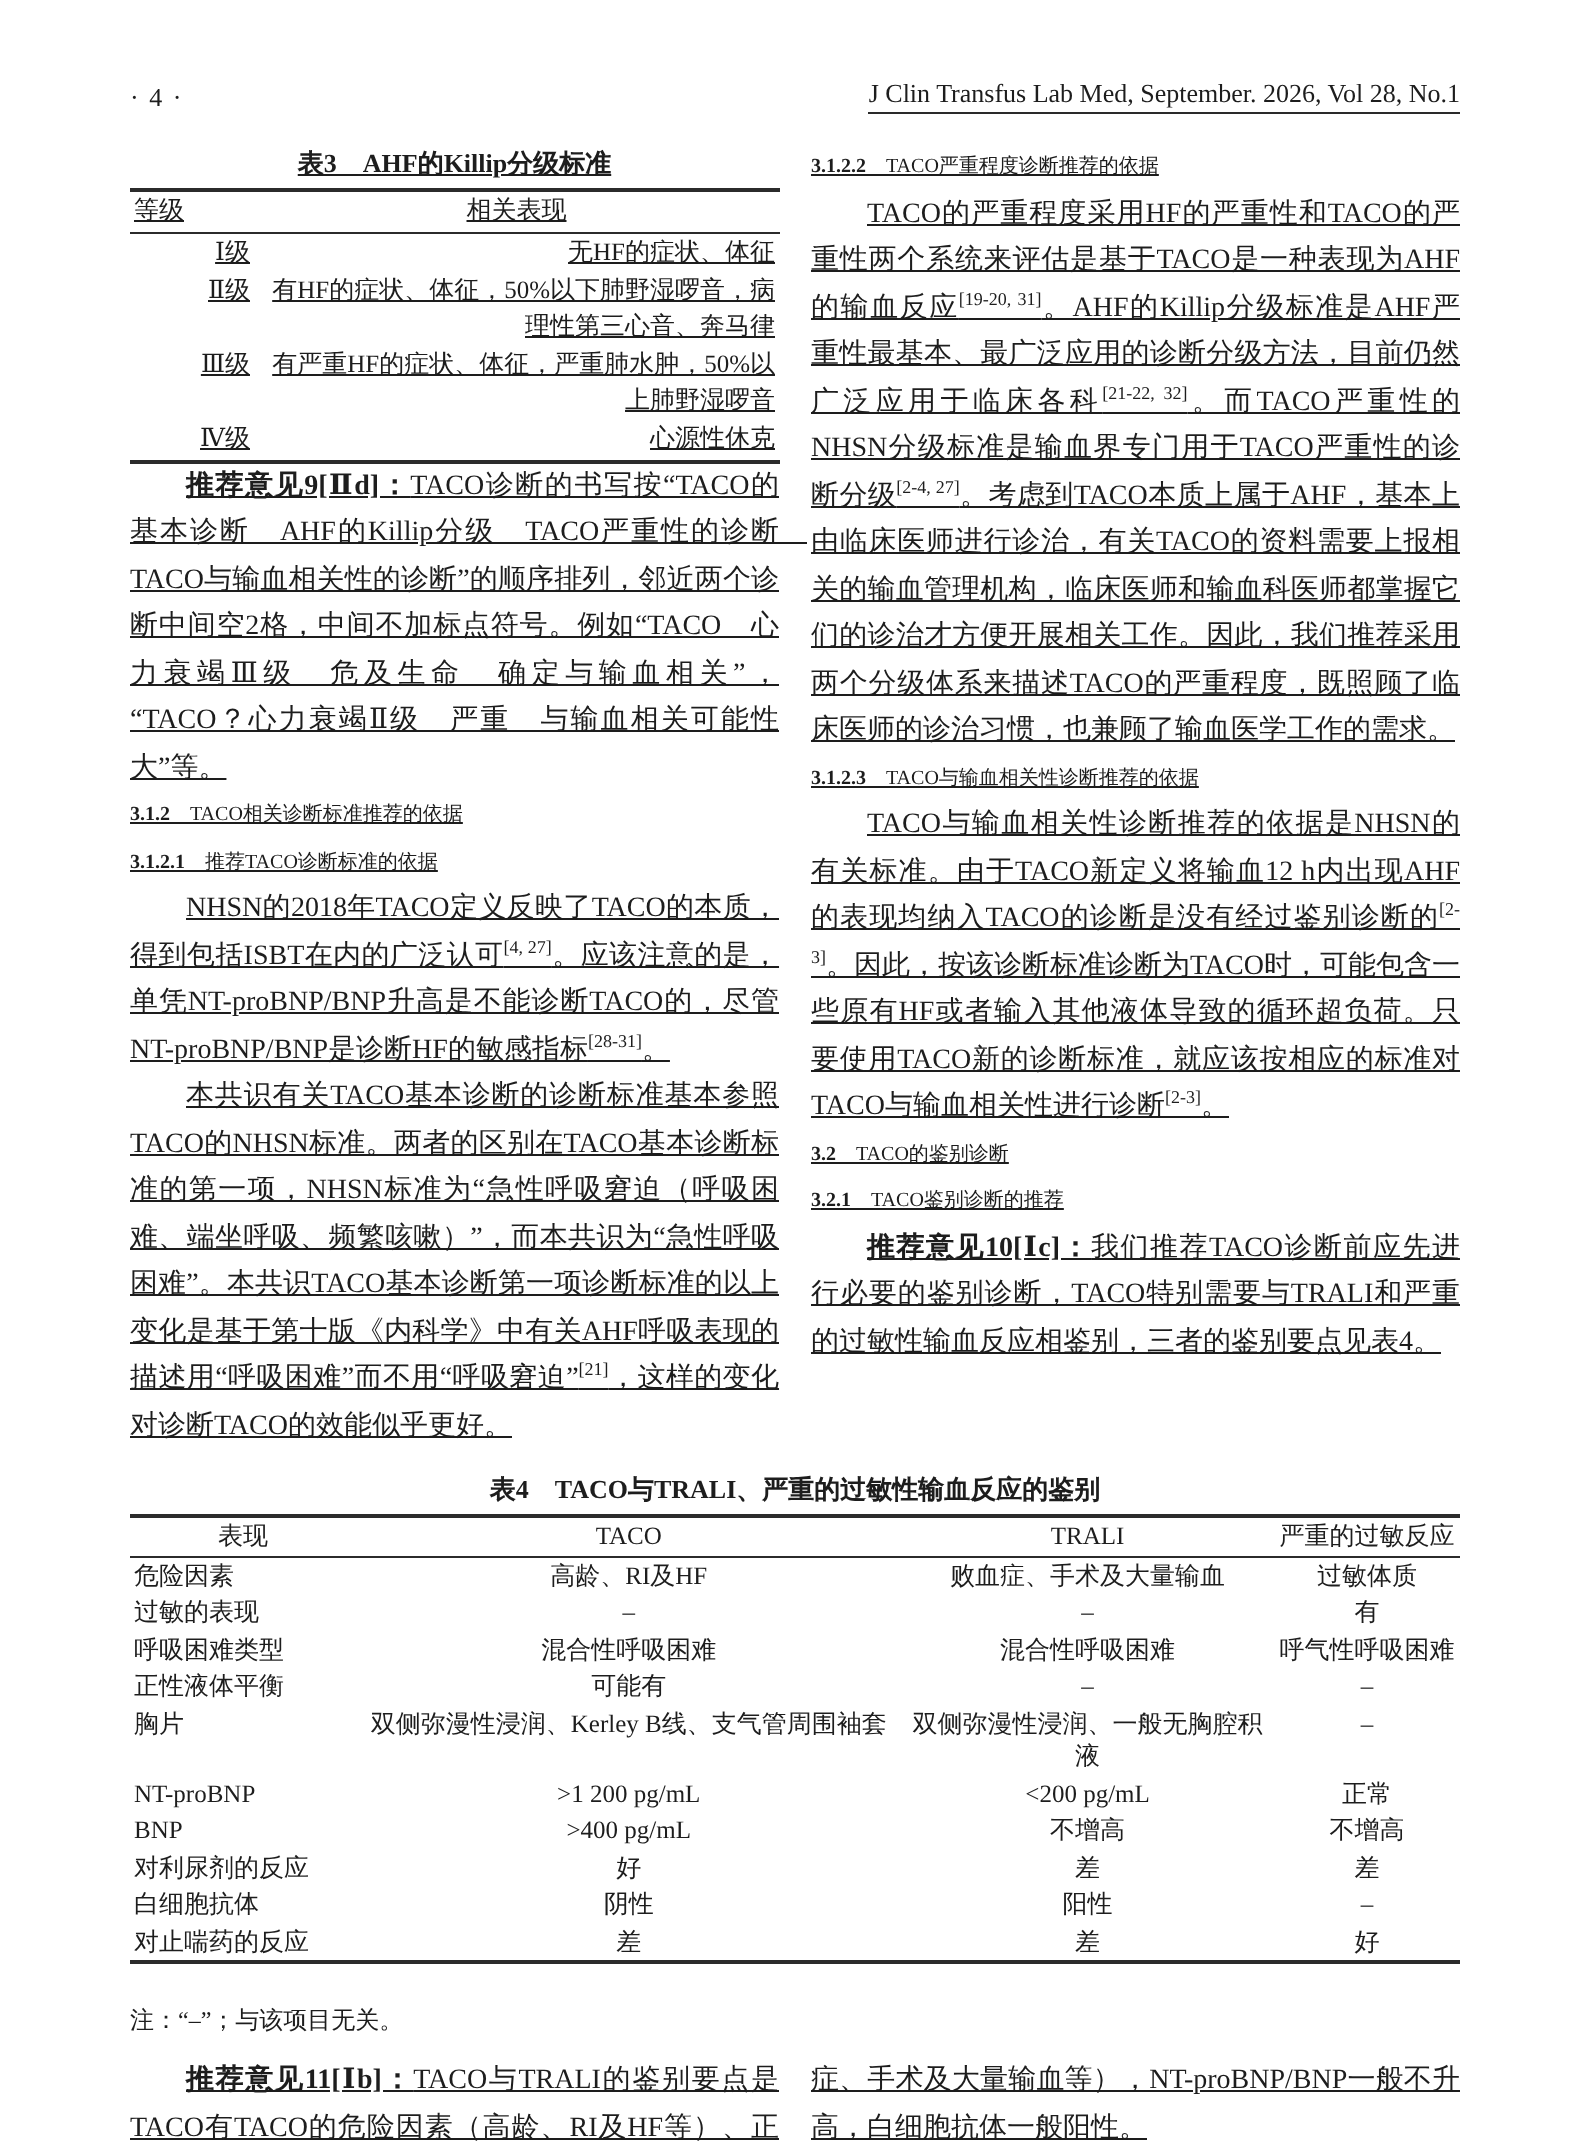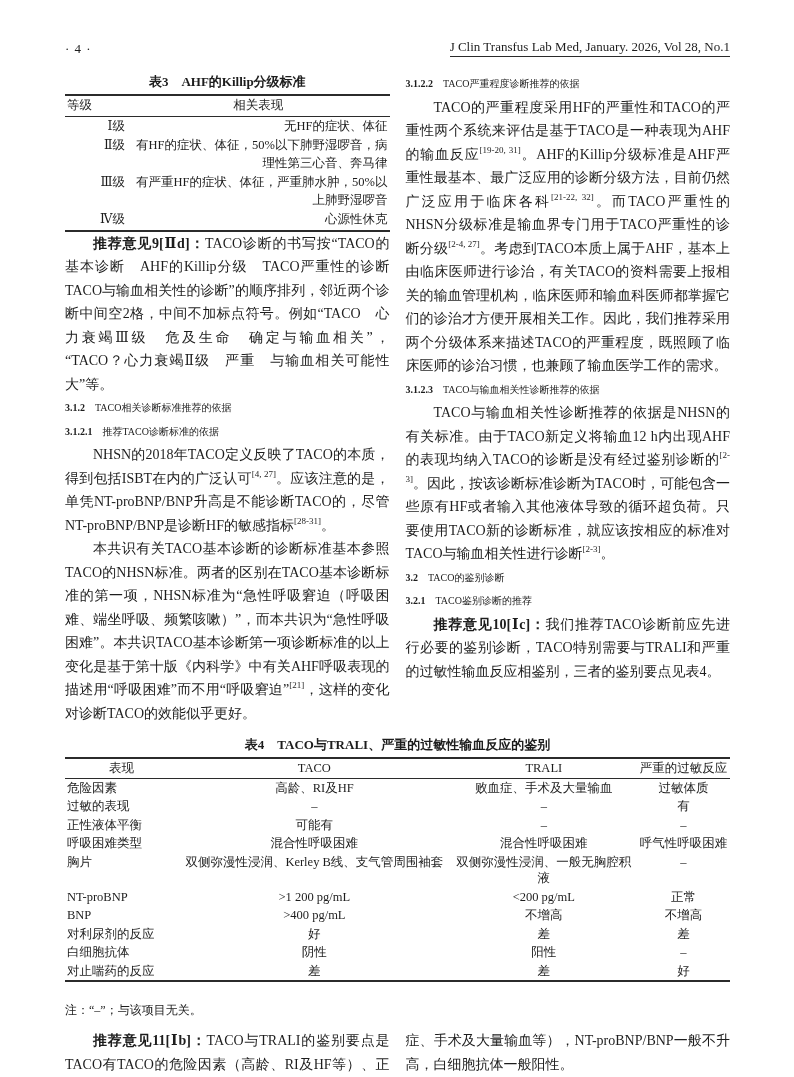--- a/index.html
+++ b/index.html
@@ -7,21 +7,21 @@
     width:794px;height:1077px;overflow:hidden;background:#ffffff;color:#1d1d1d;
     font-family:"Liberation Serif","DejaVu Serif",serif;
     -webkit-font-smoothing:antialiased;
   }
   .page{padding:38px 64px 0 65px;box-sizing:border-box;}
   
   .header{display:flex;justify-content:space-between;align-items:flex-end;font-size:13px;line-height:17px;}
   .pageno{letter-spacing:1px;}
   .journal{border-bottom:1.2px solid #2a2a2a;padding-bottom:1px;}
   
-  .cols{display:flex;gap:16px;}
+  .cols{display:flex;gap:16px;text-decoration:underline;}
   .cols.top{margin-top:15px;}
   .col{flex:1 1 0;min-width:0;}
   .para{margin:0;font-size:14px;line-height:23.5px;text-align:justify;}
   .para.ind{text-indent:2em;}
   .b{font-weight:700;}
   sup.ref{font-size:9px;line-height:0;vertical-align:super;letter-spacing:0;}
   .heading{font-size:10px;line-height:23.5px;text-align:left;}
   .hnum{font-weight:700;}
   
   .tbl-title{text-align:center;font-weight:700;font-size:13px;line-height:19px;margin:0 0 3px 0;}
@@ -43,21 +43,21 @@
   .note{font-size:12px;line-height:18px;margin-top:19px;text-align:left;}
   .cols.bottom{margin-top:10px;}
 </style>
 </head>
 <body>
 
 <div class="page">
 
   <div class="header">
     <span class="pageno">· 4 ·</span>
-    <span class="journal">J Clin Transfus Lab Med, January. 2026, Vol 28, No.1</span>
+    <span class="journal">J Clin Transfus Lab Med, September. 2026, Vol 28, No.1</span>
   </div>
 
   <div class="cols top">
     <div class="col">
       <div class="tbl-title">表3　AHF的Killip分级标准</div>
       <table class="three t3" id="table3">
           <thead>
             <tr>
               <th>等级</th>
               <th>相关表现</th>
@@ -121,30 +121,30 @@
             <td>败血症、手术及大量输血</td>
             <td>过敏体质</td>
           </tr>
           <tr>
             <td>过敏的表现</td>
             <td>–</td>
             <td>–</td>
             <td>有</td>
           </tr>
           <tr>
+            <td>呼吸困难类型</td>
+            <td>混合性呼吸困难</td>
+            <td>混合性呼吸困难</td>
+            <td>呼气性呼吸困难</td>
+          </tr>
+          <tr>
             <td>正性液体平衡</td>
             <td>可能有</td>
             <td>–</td>
             <td>–</td>
-          </tr>
-          <tr>
-            <td>呼吸困难类型</td>
-            <td>混合性呼吸困难</td>
-            <td>混合性呼吸困难</td>
-            <td>呼气性呼吸困难</td>
           </tr>
           <tr>
             <td>胸片</td>
             <td>双侧弥漫性浸润、Kerley B线、支气管周围袖套</td>
             <td>双侧弥漫性浸润、一般无胸腔积液</td>
             <td>–</td>
           </tr>
           <tr>
             <td>NT-proBNP</td>
             <td>&gt;1 200 pg/mL</td>

